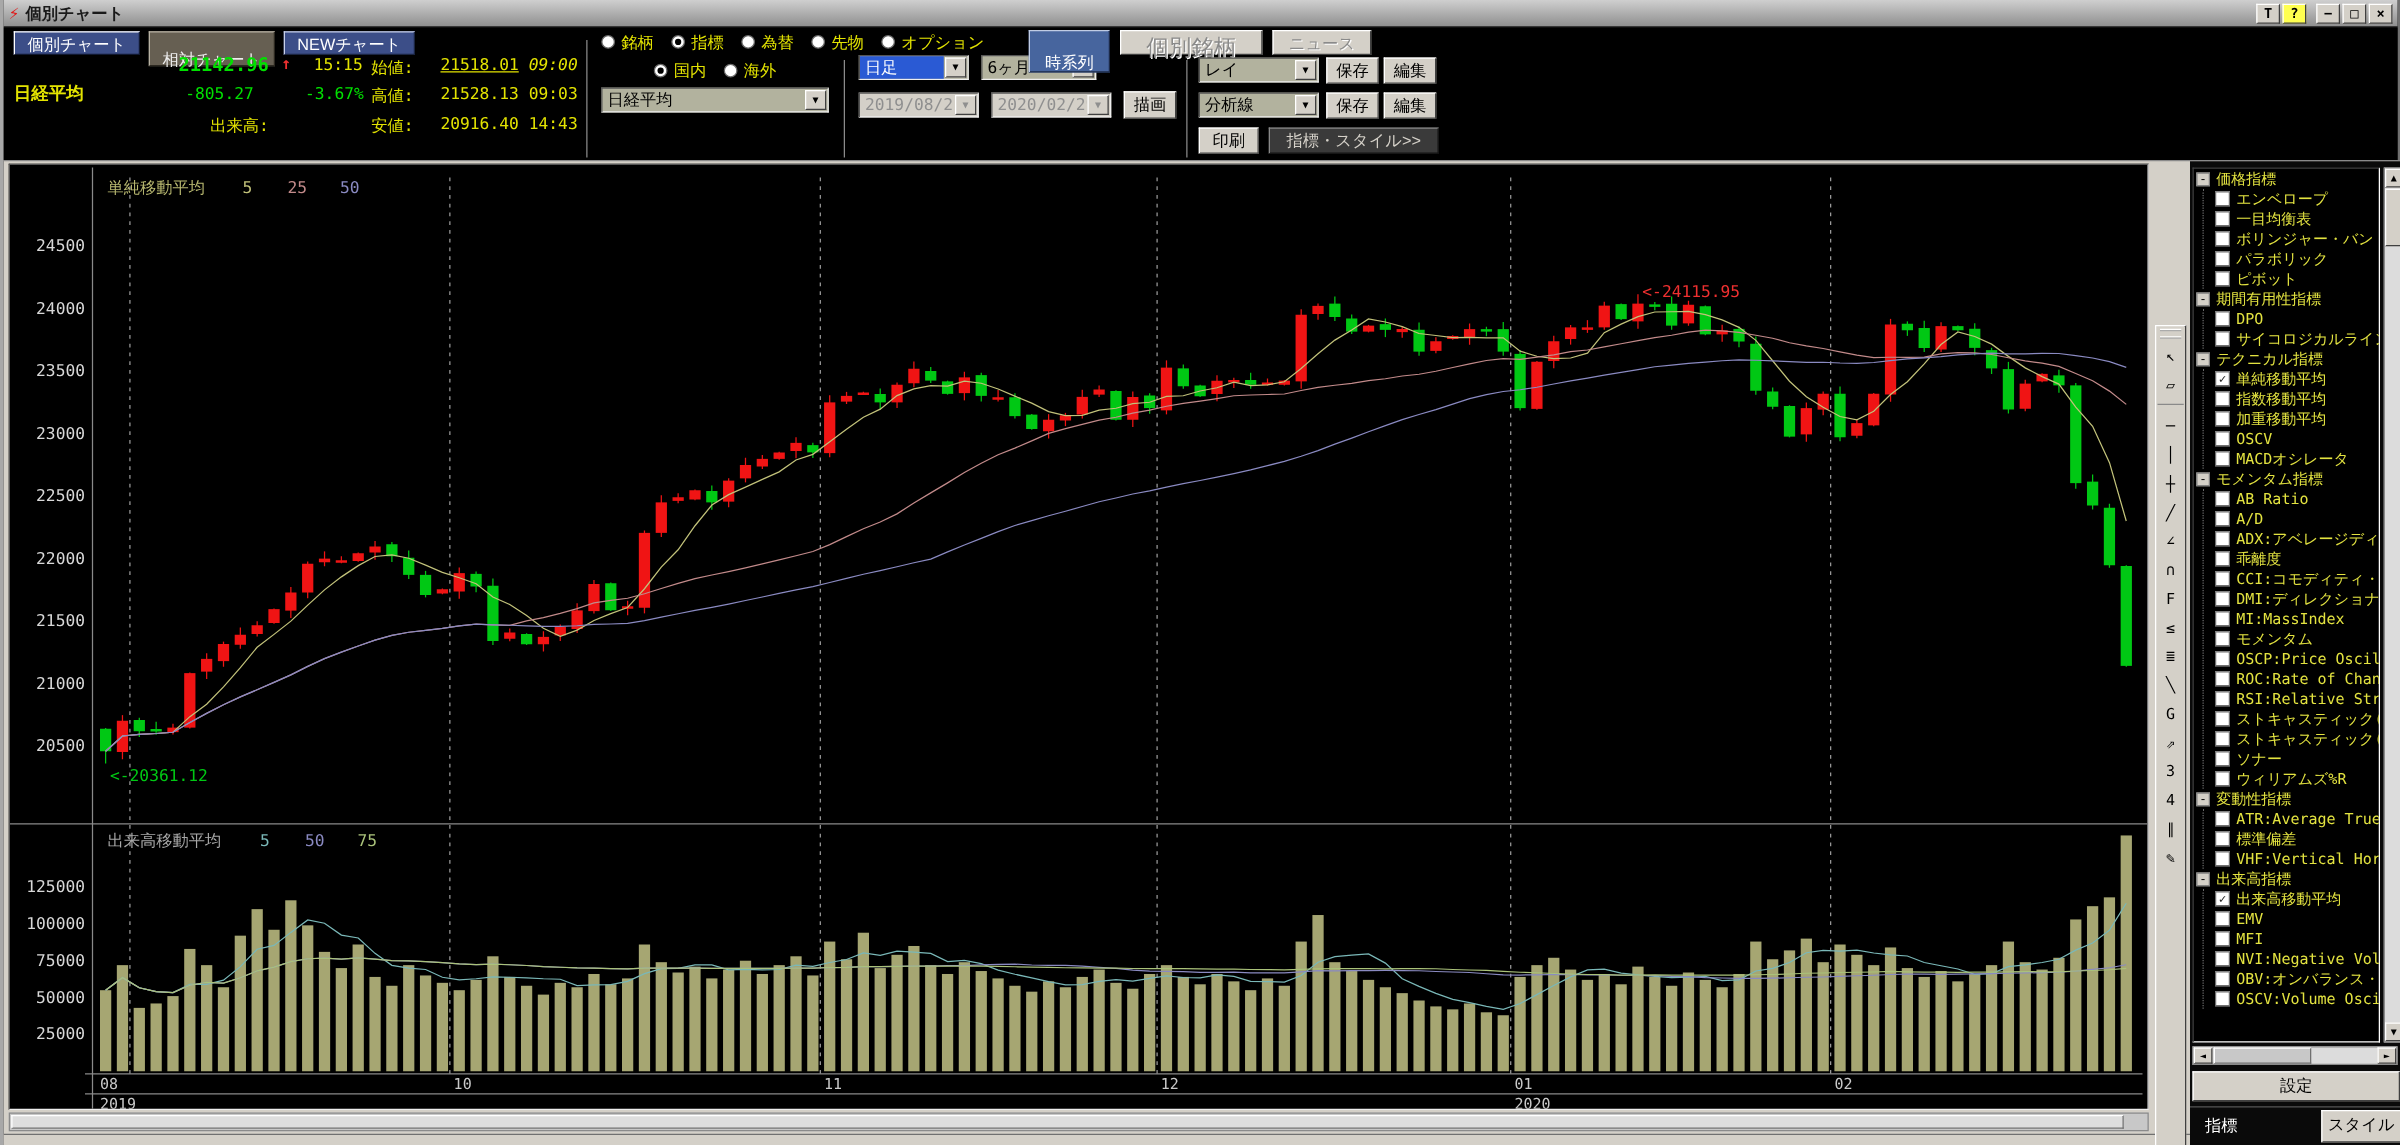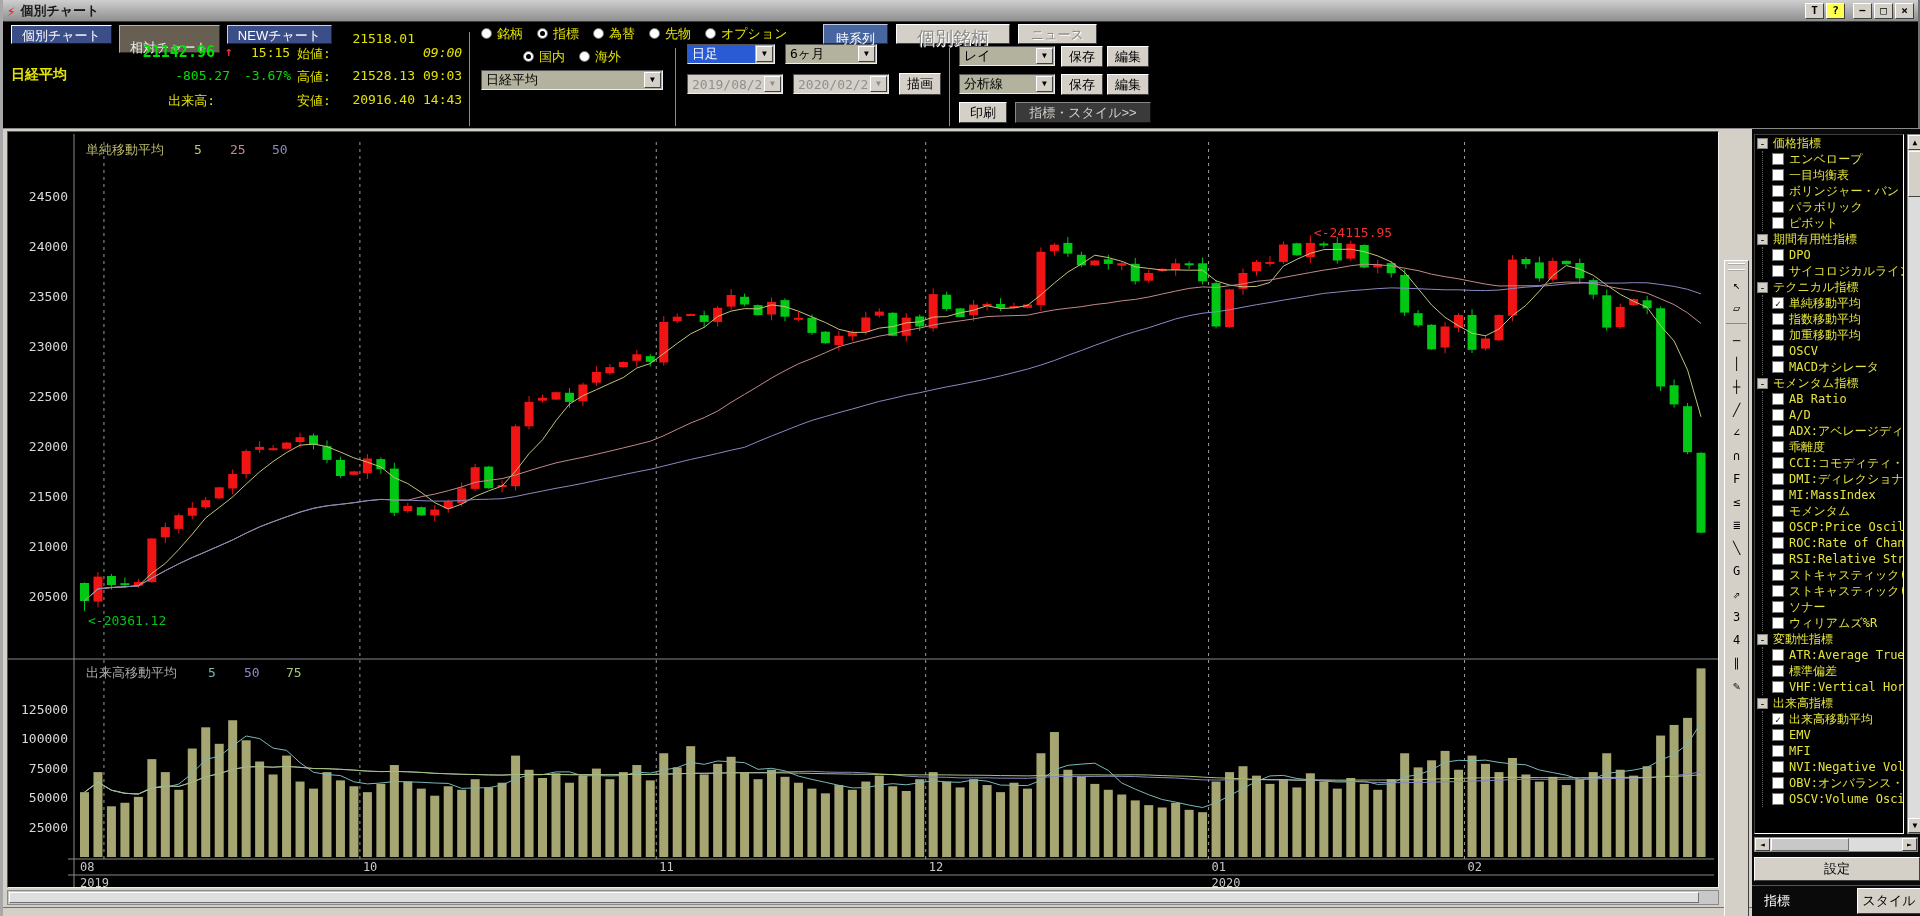--- a/index.html
+++ b/index.html
@@ -114,25 +114,25 @@
     <div style="position:absolute;left:8px;top:3px;display:flex;gap:7px;" id="chartTabs">
         <button class="navy-btn sel">個別チャート</button>
         <button class="gray-btn">相対チャート</button>
         <button class="navy-btn">NEWチャート</button>
       </div>
 
     <div class="q yellow" style="left:8px;top:44px;font-weight:bold;font-size:14px;">日経平均</div>
     <div class="q green rt" style="left:110px;top:21px;width:102px;font-weight:bold;font-size:15px;">21142.96</div>
     <div class="q" style="left:222px;top:22px;color:#f03030;font-weight:bold;">↑</div>
     <div class="q yellow" style="left:248px;top:23px;">15:15</div>
-    <div class="q green rt" style="left:125px;top:46px;width:102px;">-805.27</div>
+    <div class="q green rt" style="left:98px;top:46px;width:102px;">-805.27</div>
     <div class="q green rt" style="left:230px;top:46px;width:58px;">-3.67%</div>
     <div class="q yellow rt" style="left:140px;top:70px;width:72px;">出来高:</div>
     <div class="q yellow" style="left:294px;top:23px;">始値:</div>
-    <div class="q yellow rt" style="left:336px;top:9px;width:76px;">21518.01</div>
+    <div class="q yellow rt" style="left:336px;top:23px;width:76px;text-decoration:underline;">21518.01</div>
     <div class="q yellow" style="left:420px;top:23px;font-style:italic;">09:00</div>
     <div class="q yellow" style="left:294px;top:46px;">高値:</div>
     <div class="q yellow rt" style="left:336px;top:46px;width:76px;">21528.13</div>
     <div class="q yellow" style="left:420px;top:46px;">09:03</div>
     <div class="q yellow" style="left:294px;top:70px;">安値:</div>
     <div class="q yellow rt" style="left:336px;top:70px;width:76px;">20916.40</div>
     <div class="q yellow" style="left:420px;top:70px;">14:43</div>
 
     <div class="vsep" style="left:466px;top:10px;height:94px;"></div>
 
@@ -159,21 +159,21 @@
     </div>
     <div class="dd disabled" style="position:absolute;left:790px;top:52px;width:96px;">
       <span class="val">2020/02/29</span>
       <span class="arr">▼</span>
     </div>
     <button class="btn3d" style="position:absolute;left:896px;top:51px;width:42px;height:22px;">描画</button>
 
     <div class="vsep" style="left:946px;top:26px;height:78px;"></div>
 
     <div class="q" style="left:820px;top:2px;display:flex;gap:8px;" id="rightBtns">
-        <button class="blue-btn" style="height: 20px; padding: 5px 12px; font-size: 13px;">時系列</button>
+        <button class="blue-btn" style="height: 20px; padding: 16px 12px; font-size: 13px;">時系列</button>
         <button class="btn3d dis-btn" style="height: 20px; padding: 1px 20px; font-size: 18px;">個別銘柄</button>
         <button class="btn3d dis-btn" style="height: 20px; padding: 1px 12px; font-size: 13px;">ニュース</button>
       </div>
     <div class="dd" style="position:absolute;left:956px;top:24px;width:96px;gap:44px;">
       <span class="val">レイアウト</span>
       <span class="arr">▼</span>
     </div>
     <button class="btn3d" style="position:absolute;left:1058px;top:24px;width:42px;height:21px;">保存</button>
     <button class="btn3d" style="position:absolute;left:1104px;top:24px;width:42px;height:21px;">編集</button>
     <div class="dd" style="position:absolute;left:956px;top:52px;width:96px;">

